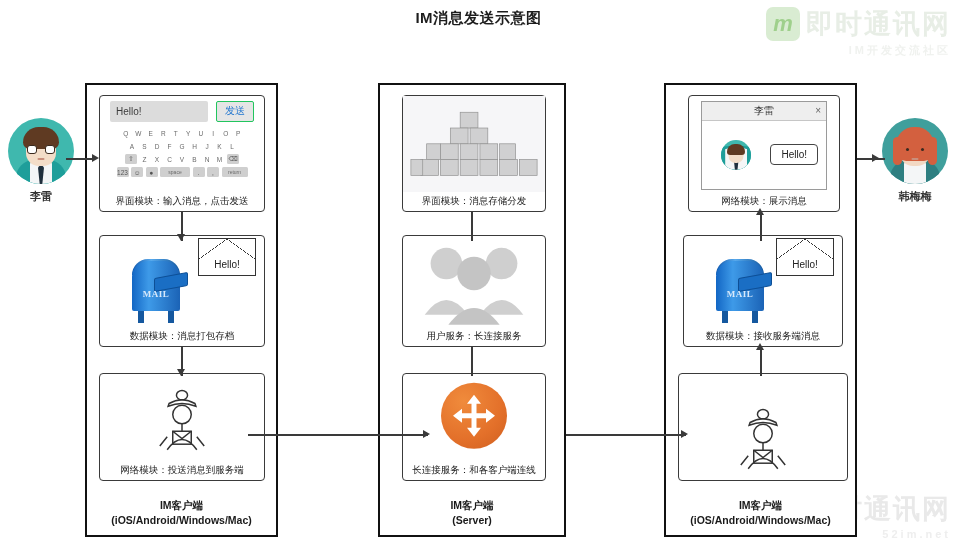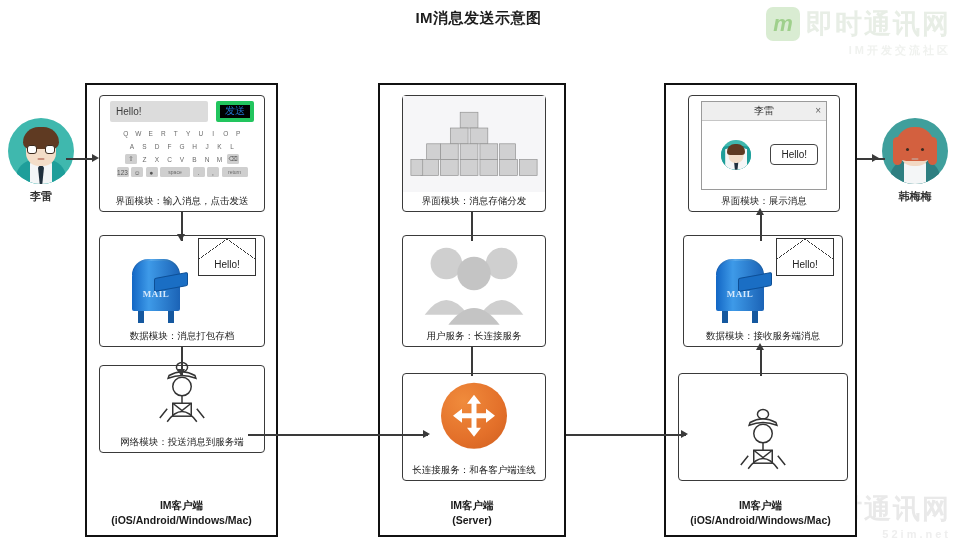--- a/index.html
+++ b/index.html
@@ -140,23 +140,23 @@
 
   
   .kb-wrap { position: absolute; inset: 4px 10px 2px; }
   .kb-top { display: flex; align-items: center; gap: 8px; height: 22px; }
   .kb-input {
     flex: 1; height: 21px; background: #dcdcdc; border-radius: 2px;
     display: flex; align-items: center; padding-left: 6px;
     font-size: 10px; color: #3c3c3c;
   }
   .kb-send {
-    width: 38px; height: 21px; border: 4px solid #22c55e; border-radius: 2px;
+    width: 38px; height: 21px; border: 1px solid #22c55e; border-radius: 2px;
     display: flex; align-items: center; justify-content: center;
-    font-size: 10px; color: #2176cf; background: #000000;
+    font-size: 10px; color: #2176cf; background: #e5e5e5;
   }
   .kb-rows { margin-top: 6px; }
   .kb-row {
     display: flex; justify-content: center; gap: 2.5px; margin-bottom: 3px;
   }
   .key {
     min-width: 10px; height: 10px; font-size: 6.5px; color: #6a6a6a;
     display: flex; align-items: center; justify-content: center;
     border-radius: 1.5px;
   }
@@ -389,21 +389,21 @@
           <div class="mb-txt">MAIL</div>
           <div class="mb-legs"></div>
         </div>
         <div class="envelope" style="right:8px; top:2px;">
           <span>Hello!</span>
         </div>
       </div>
       <div class="card-label">数据模块：消息打包存档</div>
     </div>
 
-    <div class="card" style="left:12px; top:280px; width:166px; height:88px;">
+    <div class="card" style="left:12px; top:288px; width:166px; height:108px;">
       <div class="card-art">
         <div class="cop">
           <svg viewBox="0 0 80 80" fill="none" stroke="#333" stroke-width="1.6">
             <ellipse cx="40" cy="11" rx="6" ry="5"></ellipse>
             <path d="M26 20 q14 -8 28 0 l1 3 q-15 -6 -30 0 z"></path>
             <circle cx="40" cy="32" r="10"></circle>
             <path d="M40 42 v8"></path>
             <path d="M24 70 q16 -22 32 0"></path>
             <rect x="30" y="50" width="20" height="14"></rect>
             <path d="M30 50 l10 8 l10 -8"></path>
@@ -496,21 +496,21 @@
               <div class="body"></div>
                 <div class="shirt"></div>
                 <div class="tie"></div>
               <div class="face" style="top:6px;width:15px;height:17px;"></div>
               <div class="hair" style="top:4px;width:18px;height:11px;"></div>
             </div>
             <div class="bubble">Hello!</div>
           </div>
         </div>
       </div>
-      <div class="card-label">界面模块：展示消息</div>
+      <div class="card-label">网络模块：展示消息</div>
     </div>
 
     <div class="card" style="left:17px; top:150px; width:160px; height:112px;">
       <div class="card-art">
         <div class="mailbox">
           <div class="mb-top"></div>
             <div class="mb-body"></div>
             <div class="mb-flap"></div>
           <div class="mb-txt">MAIL</div>
           <div class="mb-legs"></div>

